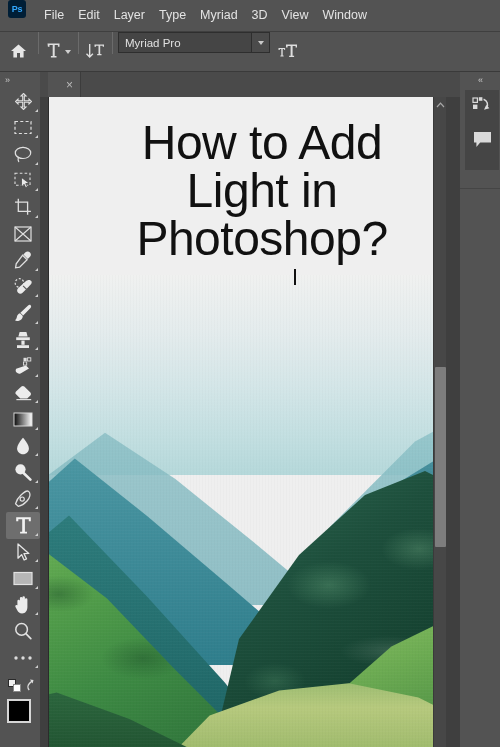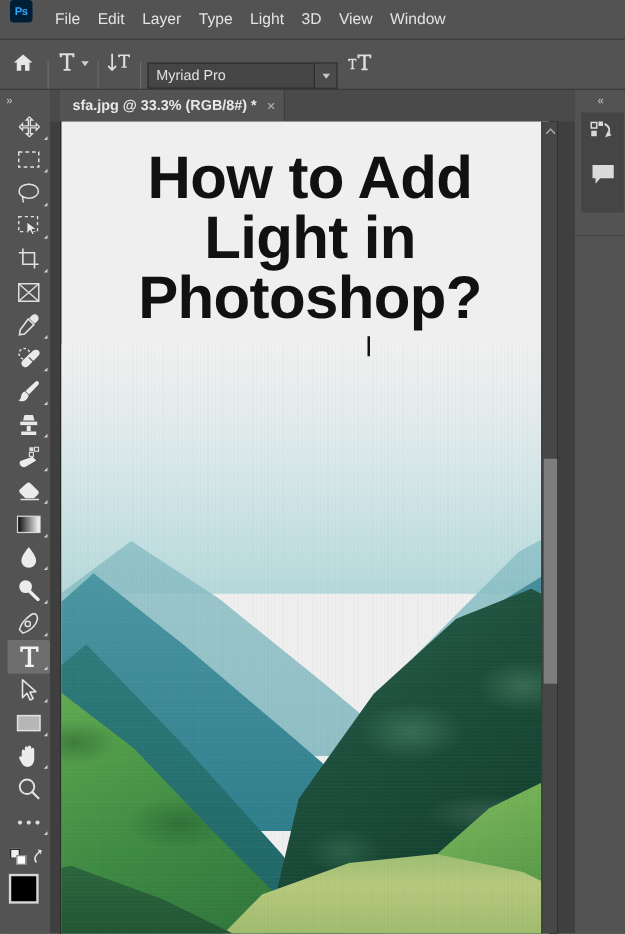--- a/index.html
+++ b/index.html
@@ -32,21 +32,21 @@
     padding:0 7px; font-size:12.5px; color:#e3e3e3;
     white-space:nowrap; line-height:31px; cursor:default; flex:0 0 auto;
   }
 
   
   .optionsbar {
     position:absolute; left:0; top:31px; width:500px; height:41px;
     background:#535353;
     border-top:1px solid #3f3f3f;
     border-bottom:1px solid #3a3a3a;
-    display:flex; align-items:flex-end;
+    display:flex; align-items:flex-start;
   }
   .ob-home {
     width:36px; height:40px; display:flex; align-items:center; justify-content:center;
     flex:0 0 auto;
   }
   .ob-sep { width:1px; height:22px; background:#6b6b6b; flex:0 0 auto; margin:0 2px; }
   .ob-tool {
     height:40px; display:flex; align-items:center; justify-content:center;
     padding:0 5px; flex:0 0 auto;
   }
@@ -147,25 +147,25 @@
     overflow:hidden;
     border-left:1px solid #2b2b2b;
     background:#111;
   }
   .artboard {
     position:absolute; left:0; top:0; width:390px; height:650px;
     background:#efefef;
     overflow:hidden;
   }
   .art-title {
-    position:absolute; left:4px; top:22px; width:390px;
+    position:absolute; left:18px; top:22px; width:390px;
     text-align:center;
     font-family:"Liberation Sans", sans-serif;
     font-size:48px; line-height:1.0;
-    font-weight:700; color:#111;
+    font-weight:400; color:#111;
     letter-spacing:-0.5px;
     z-index:5;
   }
   .art-title span { display:block; }
 
   
   .photo {
     position:absolute; left:0; top:178px; width:390px; height:472px;
     overflow:hidden;
   }
@@ -302,21 +302,21 @@
 <div id="app">
 
   <div class="menubar">
     <div class="ps-logo">
       <span>Ps</span>
     </div>
     <div class="menu-item">File</div>
     <div class="menu-item">Edit</div>
     <div class="menu-item">Layer</div>
     <div class="menu-item">Type</div>
-    <div class="menu-item">Light</div>
+    <div class="menu-item">Myriad</div>
     <div class="menu-item">3D</div>
     <div class="menu-item">View</div>
     <div class="menu-item">Window</div>
 
   </div>
 
   <div class="optionsbar">
     <div class="ob-home">
       <span>
         <svg width="17" height="16" viewBox="0 0 17 16">
@@ -359,21 +359,20 @@
         <svg width="20" height="16" viewBox="0 0 20 16">
           <path d="M0.5 5 h6.6 v1.9 h-0.9 v-0.9 h-1.5 v6.4 h0.9 v1 h-3.2 v-1 h0.9 v-6.4 h-1.5 v0.9 h-1.3 z" fill="#dedede"></path>
           <path d="M8 1.5 h11 v3 h-1.4 v-1.5 h-3 v9.8 h1.5 v1.3 h-5 v-1.3 h1.5 v-9.8 h-3 v1.5 h-1.6 z" fill="#dedede"></path>
         </svg>
       </span>
     </div>
   </div>
 
   <div class="tabbar">
     <div class="doc-tab">
-      <span class="title">sfa.jpg @ 33.3% (RGB/8#) *</span>
       <span class="tab-close">×</span>
     </div>
   </div>
 
   <div class="toolbar">
     <div class="tb-expand">»</div>
 
     <div class="tb-inner">
 
       <div class="tool">

